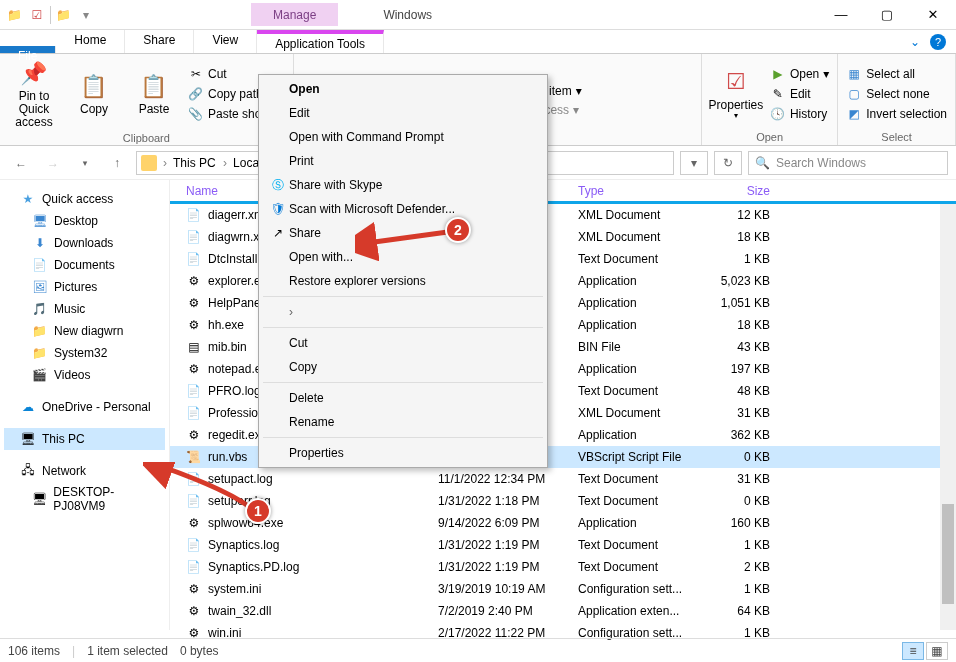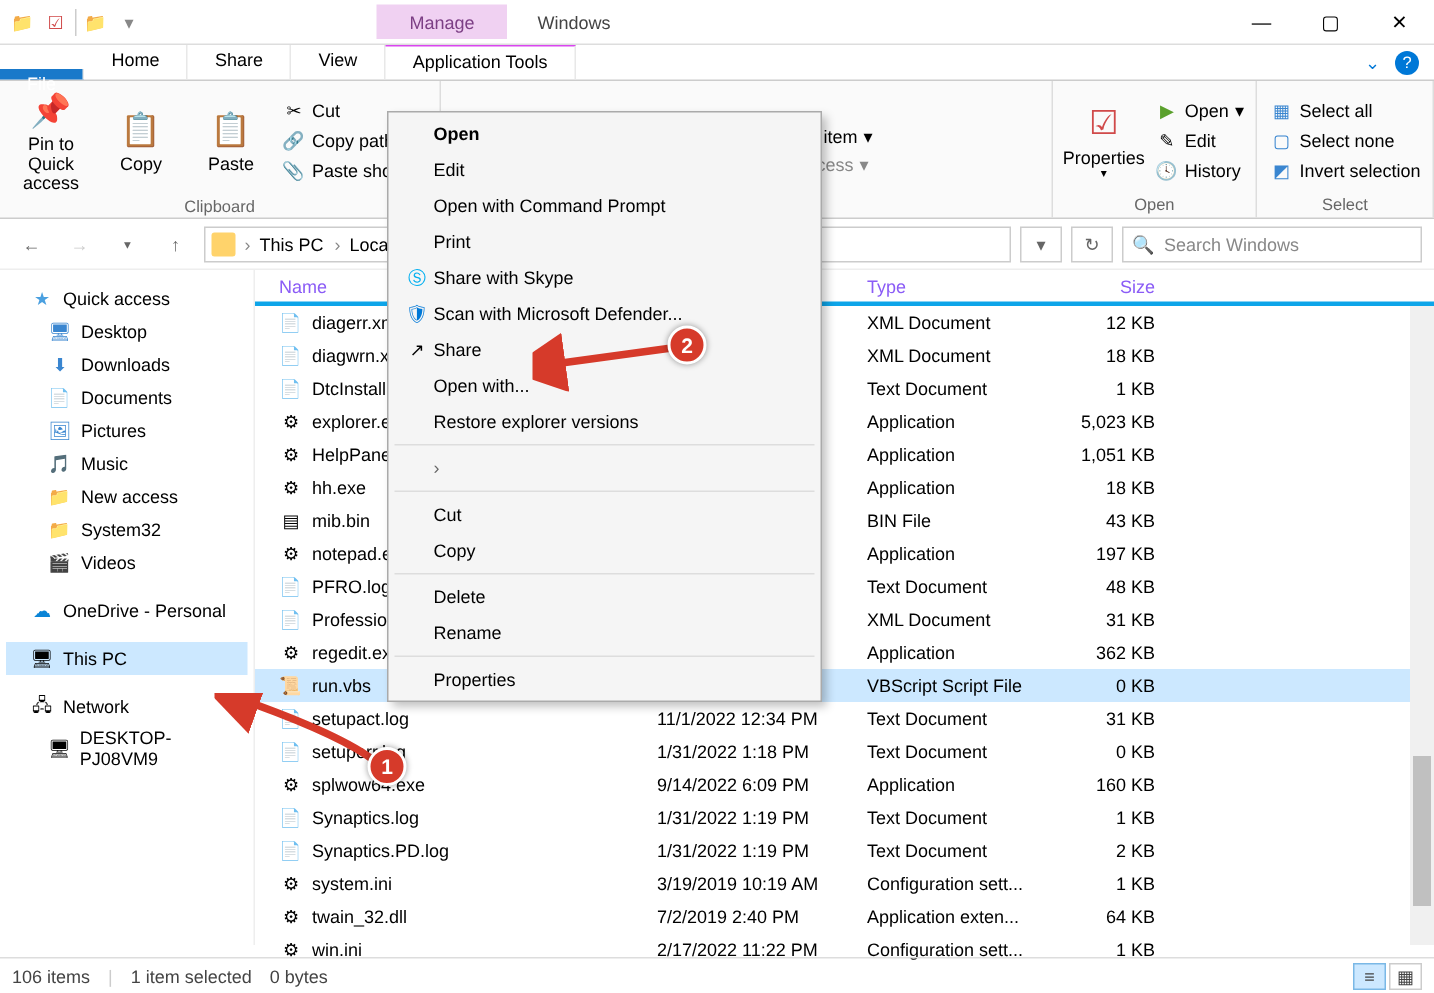--- a/index.html
+++ b/index.html
@@ -4,29 +4,29 @@
 <style>
 * { box-sizing: border-box; margin: 0; padding: 0; font-family: "Segoe UI", Tahoma, sans-serif; font-size: 12px; }
 body { width: 956px; height: 662px; background: #fff; overflow: hidden; position: relative; }
 
 
 .titlebar { height: 30px; display: flex; align-items: center; border-bottom: 1px solid #ddd; }
 .titlebar .qat { display: flex; align-items: center; gap: 4px; padding: 0 6px; }
 .titlebar .qat .ico { width: 18px; height: 18px; display: flex; align-items: center; justify-content: center; }
 .titlebar .qat-sep { width: 1px; height: 18px; background: #ccc; }
 .titlebar .contextual { background: #f0d1f2; color: #7c3f85; height: 23px; padding: 0 22px; margin-left: 150px; display: flex; align-items: center; }
-.titlebar .app-title { margin-left: 20px; color: #444; }
+.titlebar .app-title { margin-left: 45px; color: #444; }
 .titlebar .winctl { margin-left: auto; display: flex; }
 .titlebar .winctl div { width: 46px; height: 30px; display: flex; align-items: center; justify-content: center; font-size: 13px; }
 
 
 .tabs { height: 24px; display: flex; border-bottom: 1px solid #ccc; }
 .tabs .tab { padding: 3px 18px; border-right: 1px solid #e8e8e8; cursor: pointer; }
 .tabs .tab.file { background: #1979ca; color: #fff; margin-top: 16px; }
-.tabs .tab.ctx { border-top: 1px solid #d946ef; }
+.tabs .tab.ctx { border-top: 4px solid #d946ef; }
 .tabs .help { margin-left: auto; display:flex; align-items:center; gap:10px; padding-right:10px;}
 .tabs .help .qm { background:#0078d7; color:#fff; width:16px; height:16px; border-radius:50%; display:flex; align-items:center; justify-content:center; font-size:11px;}
 
 .ribbon { height: 92px; border-bottom: 1px solid #ccc; display: flex; background: #fafafa; }
 .ribbon-group { border-right: 1px solid #ddd; padding: 2px 6px; display:flex; flex-direction:column;}
 .ribbon-group .gbody { flex:1; display:flex; align-items:center; gap:4px;}
 .ribbon-group .glabel { text-align:center; color:#666; font-size:11px; }
 .big-btn { display:flex; flex-direction:column; align-items:center; justify-content:center; width:56px; padding:2px; text-align:center; line-height:1.1; }
 .big-btn .bicon { width:32px; height:32px; display:flex; align-items:center; justify-content:center; font-size:22px; }
 .btn-col { display:flex; flex-direction:column; gap:2px; }
@@ -236,21 +236,21 @@
     <div class="tree-item" style="padding-left:28px">
         <span class="ticon" style="color:#3a86d0">🖼</span>
         <span>Pictures</span>
       </div>
     <div class="tree-item" style="padding-left:28px">
         <span class="ticon">🎵</span>
         <span>Music</span>
       </div>
     <div class="tree-item" style="padding-left:28px">
         <span class="ticon">📁</span>
-        <span>New access</span>
+        <span>New diagwrn</span>
       </div>
     <div class="tree-item" style="padding-left:28px">
         <span class="ticon">📁</span>
         <span>System32</span>
       </div>
     <div class="tree-item" style="padding-left:28px">
         <span class="ticon">🎬</span>
         <span>Videos</span>
       </div>
     <div class="tree-sep"></div>

